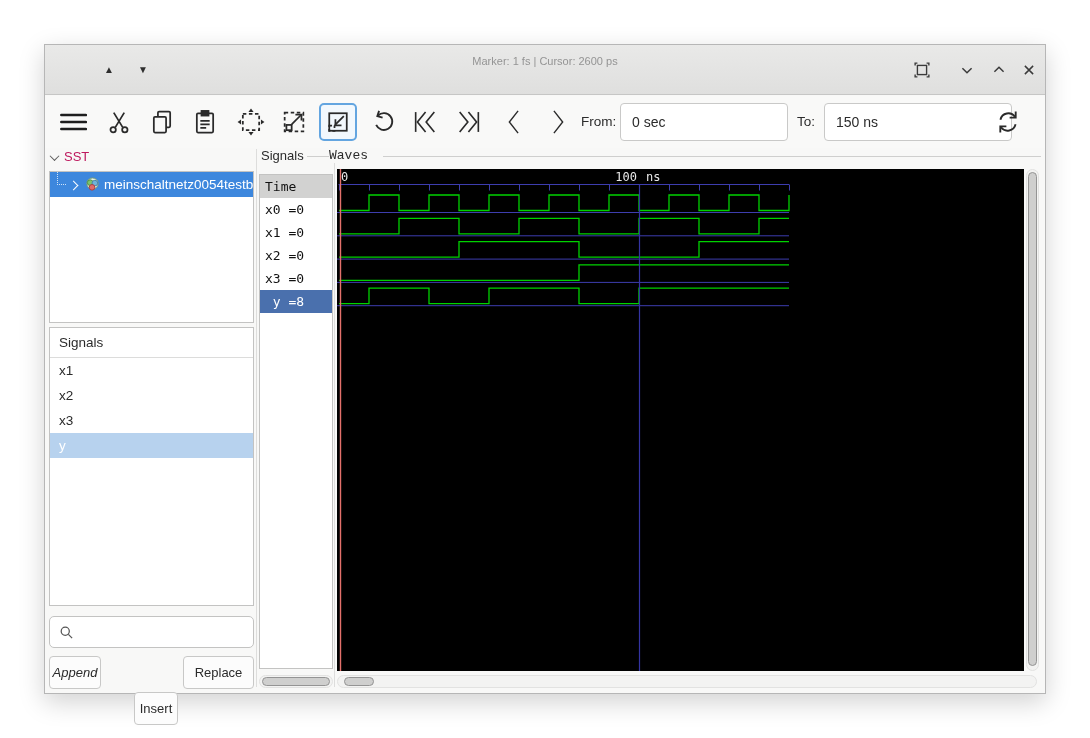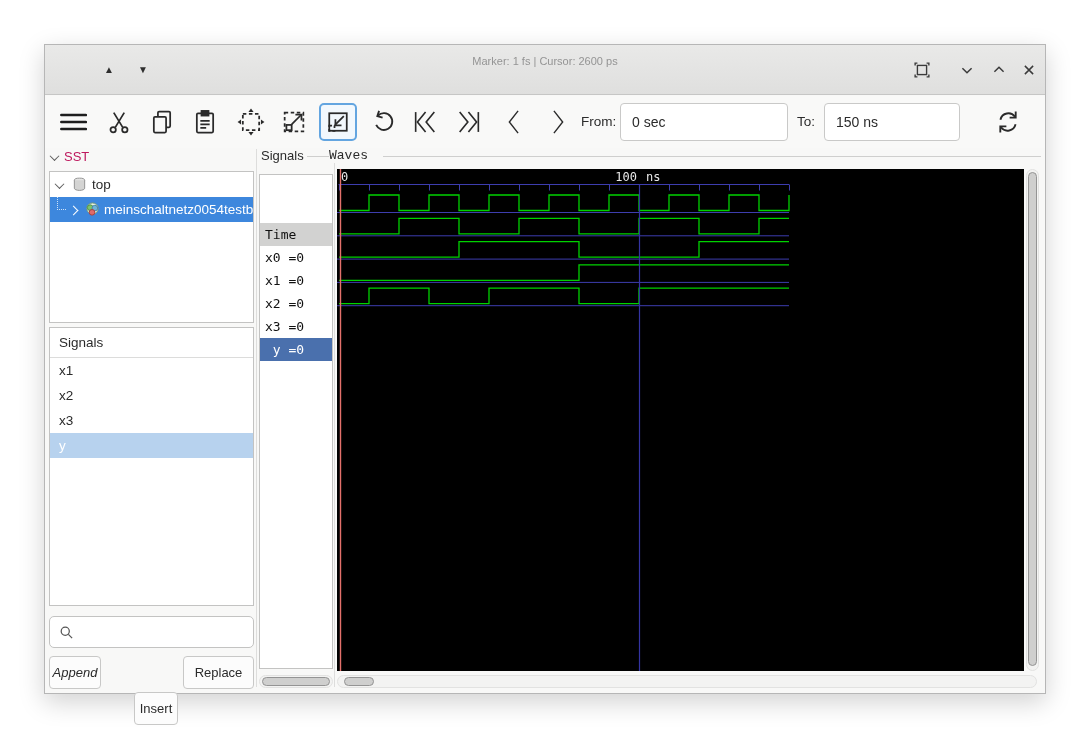--- a/index.html
+++ b/index.html
@@ -53,21 +53,21 @@
     text-align:center; line-height:31px; cursor:default; }
   .splitter { position:absolute; top:104px; bottom:6px; width:1px; background:#dddddc; }
   
   .frame-label { position:absolute; top:103px; font-size:13px; color:#2b2b2b;
     background:#f8f8f7; z-index:2; padding-right:3px; }
   .frame-line { position:absolute; top:111px; height:1px; background:#cfcfce; }
   .wave-names { position:absolute; left:214px; top:129px; width:74px; height:495px;
     background:#ffffff; border:1px solid #c3c3c2; overflow:hidden;
     font-family:"DejaVu Sans Mono", monospace; font-size:13px; }
   .wname-row { height:23px; line-height:23px; padding-left:5px; white-space:pre; color:#111; cursor:default; }
-  .wname-row.hdr { background:#d2d2d1;margin-top:48px; }
+  .wname-row.hdr { background:#d2d2d1; }
   .wname-row.sel { background:#4a70ad; color:#ffffff; }
   
   .hscroll { position:absolute; height:13px; background:#f3f3f2; border:1px solid #e2e2e1; border-radius:7px; }
   .hthumb { position:absolute; top:1px; height:9px; background:#cfcfce; border:1px solid #949494; border-radius:6px; }
   .vscroll { position:absolute; width:13px; background:#f3f3f2; border:1px solid #e2e2e1; border-radius:7px; }
   .vthumb { position:absolute; left:1px; width:9px; background:#cfcfce; border:1px solid #949494; border-radius:6px; }
   
   .wave-canvas { position:absolute; left:292px; top:124px; width:687px; height:502px; background:#000000; }
 </style>
 </head>
@@ -183,40 +183,36 @@
         </svg>
     </div>
     <div class="tbicon" style="left:499px;">
       <svg viewBox="0 0 24 24" fill="none" stroke="#2a2a2a" stroke-width="1.2">
           <polyline points="8.5,2.5 16,12 8.5,21.5"></polyline>
         </svg>
     </div>
     <span class="tb-label" style="left:536px;">From:</span>
     <input class="tb-input" style="left: 575px; width: 168px;" value="0 sec">
     <span class="tb-label" style="left:752px;">To:</span>
-    <input class="tb-input" style="left: 779px; width: 136px;" value="150 ns">
+    <input class="tb-input" style="left: 779px; width: 188px;" value="150 ns">
     <div class="tbicon" style="left:949px;">
       <svg viewBox="0 0 24 24" fill="none" stroke="#2a2a2a" stroke-width="1.6">
         <path d="M5.5 10 A 7 7 0 0 1 18 7.5"></path>
           <polyline points="18.6,3 18.6,8.2 13.4,8.2"></polyline>
         <path d="M18.5 14 A 7 7 0 0 1 6 16.5"></path>
           <polyline points="5.4,21 5.4,15.8 10.6,15.8"></polyline>
       </svg>
     </div>
   </div>
 
   <div class="sst-header">
     <span class="chev down" style="margin-right:6px;"></span><span>SST</span>
   </div>
   <div class="panel-box" style="left:4px; top:126px; width:205px; height:152px;">
     <div id="sst-tree">
-        <div class="tree-row"><span style="display:inline-block;width:6px;"></span><span class="chev down" style="margin-right:7px;"></span><span><svg width="15" height="15" viewBox="0 0 16 16" style="vertical-align:-3px;margin:0 5px 0 2px;">
-              <ellipse cx="8" cy="3.5" rx="5.5" ry="2.3" fill="#e4e4e3" stroke="#8f8f8f"></ellipse>
-              <path d="M2.5 3.5v8.5c0 1.3 2.5 2.3 5.5 2.3s5.5-1 5.5-2.3V3.5" fill="#d4d4d3" stroke="#8f8f8f"></path>
-            </svg></span><span>top</span></div>
         <div class="tree-row sel"><span class="tree-guide"></span><span style="display:inline-block;width:20px;"></span><span class="chev right white" style="margin-right:7px;"></span><span><svg width="15" height="15" viewBox="0 0 16 16" style="vertical-align:-3px;margin:0 4px 0 1px;">
               <circle cx="8" cy="7" r="6" fill="#e8f2e4" stroke="#7a9a70"></circle>
               <circle cx="5.5" cy="6" r="3" fill="#7cc46f" stroke="#4f8f46"></circle>
               <circle cx="10.5" cy="6.5" r="3" fill="#6fb3d9" stroke="#4682a8"></circle>
               <circle cx="7.5" cy="11" r="3" fill="#e06a6a" stroke="#a83f3f"></circle>
             </svg></span><span>meinschaltnetz0054testb</span></div>
       </div>
   </div>
 
   <div class="panel-box" style="left:4px; top:282px; width:205px; height:279px;">
@@ -244,21 +240,21 @@
   <div class="splitter" style="left:289px;"></div>
 
   <span class="frame-label" style="left:216px;">Signals</span>
   <div class="frame-line" style="left:262px; width:26px;"></div>
   <div class="wave-names" id="wave-names">
       <div class="wname-row hdr">Time</div>
       <div class="wname-row">x0 =0</div>
       <div class="wname-row">x1 =0</div>
       <div class="wname-row">x2 =0</div>
       <div class="wname-row">x3 =0</div>
-      <div class="wname-row sel"> y =0</div>
+      <div class="wname-row sel"> y =8</div>
     </div>
   <div class="hscroll" style="left:214px; top:630px; width:74px;">
     <div class="hthumb" style="left:2px; width:68px;"></div>
   </div>
 
   <span class="frame-label" style="left:284px;font-family:Liberation Mono, monospace;">Waves</span>
   <div class="frame-line" style="left:338px; width:658px;"></div>
   <div class="wave-canvas">
     <svg id="wave-svg" width="687" height="502" viewBox="0 0 687 502" style="font-family:'DejaVu Sans Mono',monospace;">
         <line x1="1.5" y1="15.5" x2="452" y2="15.5" stroke="#3d3daf" stroke-width="1"></line>

